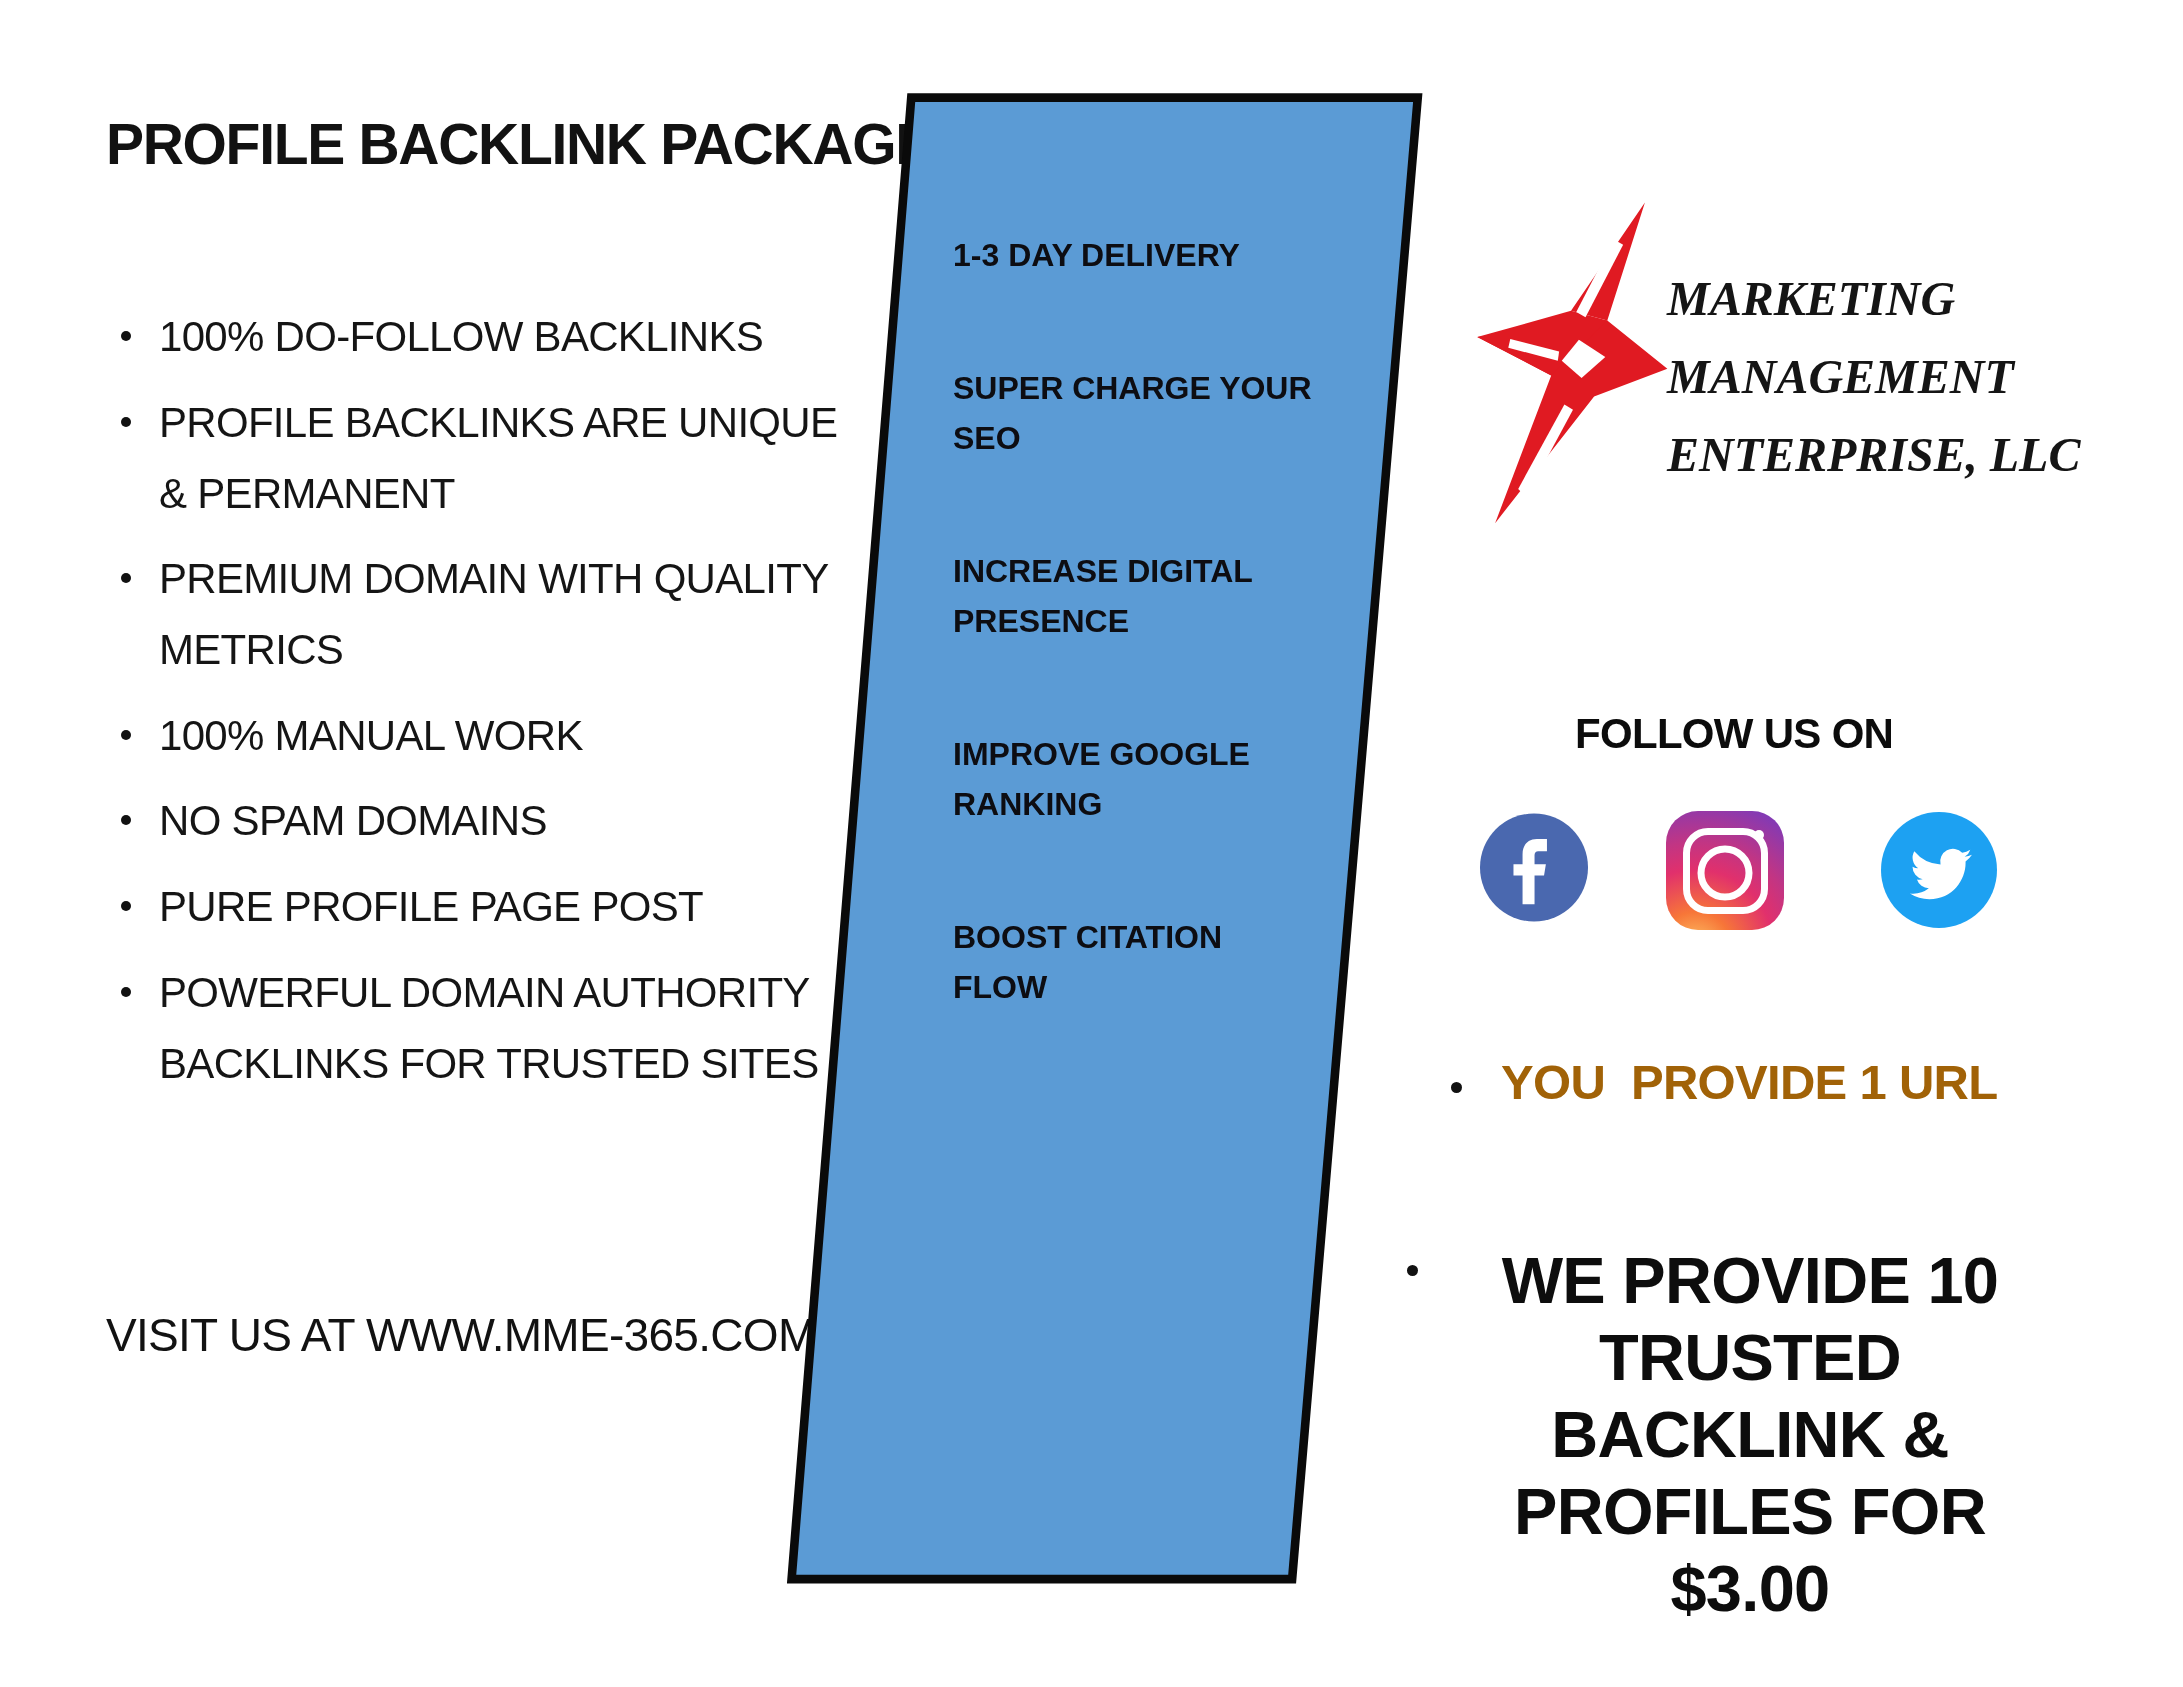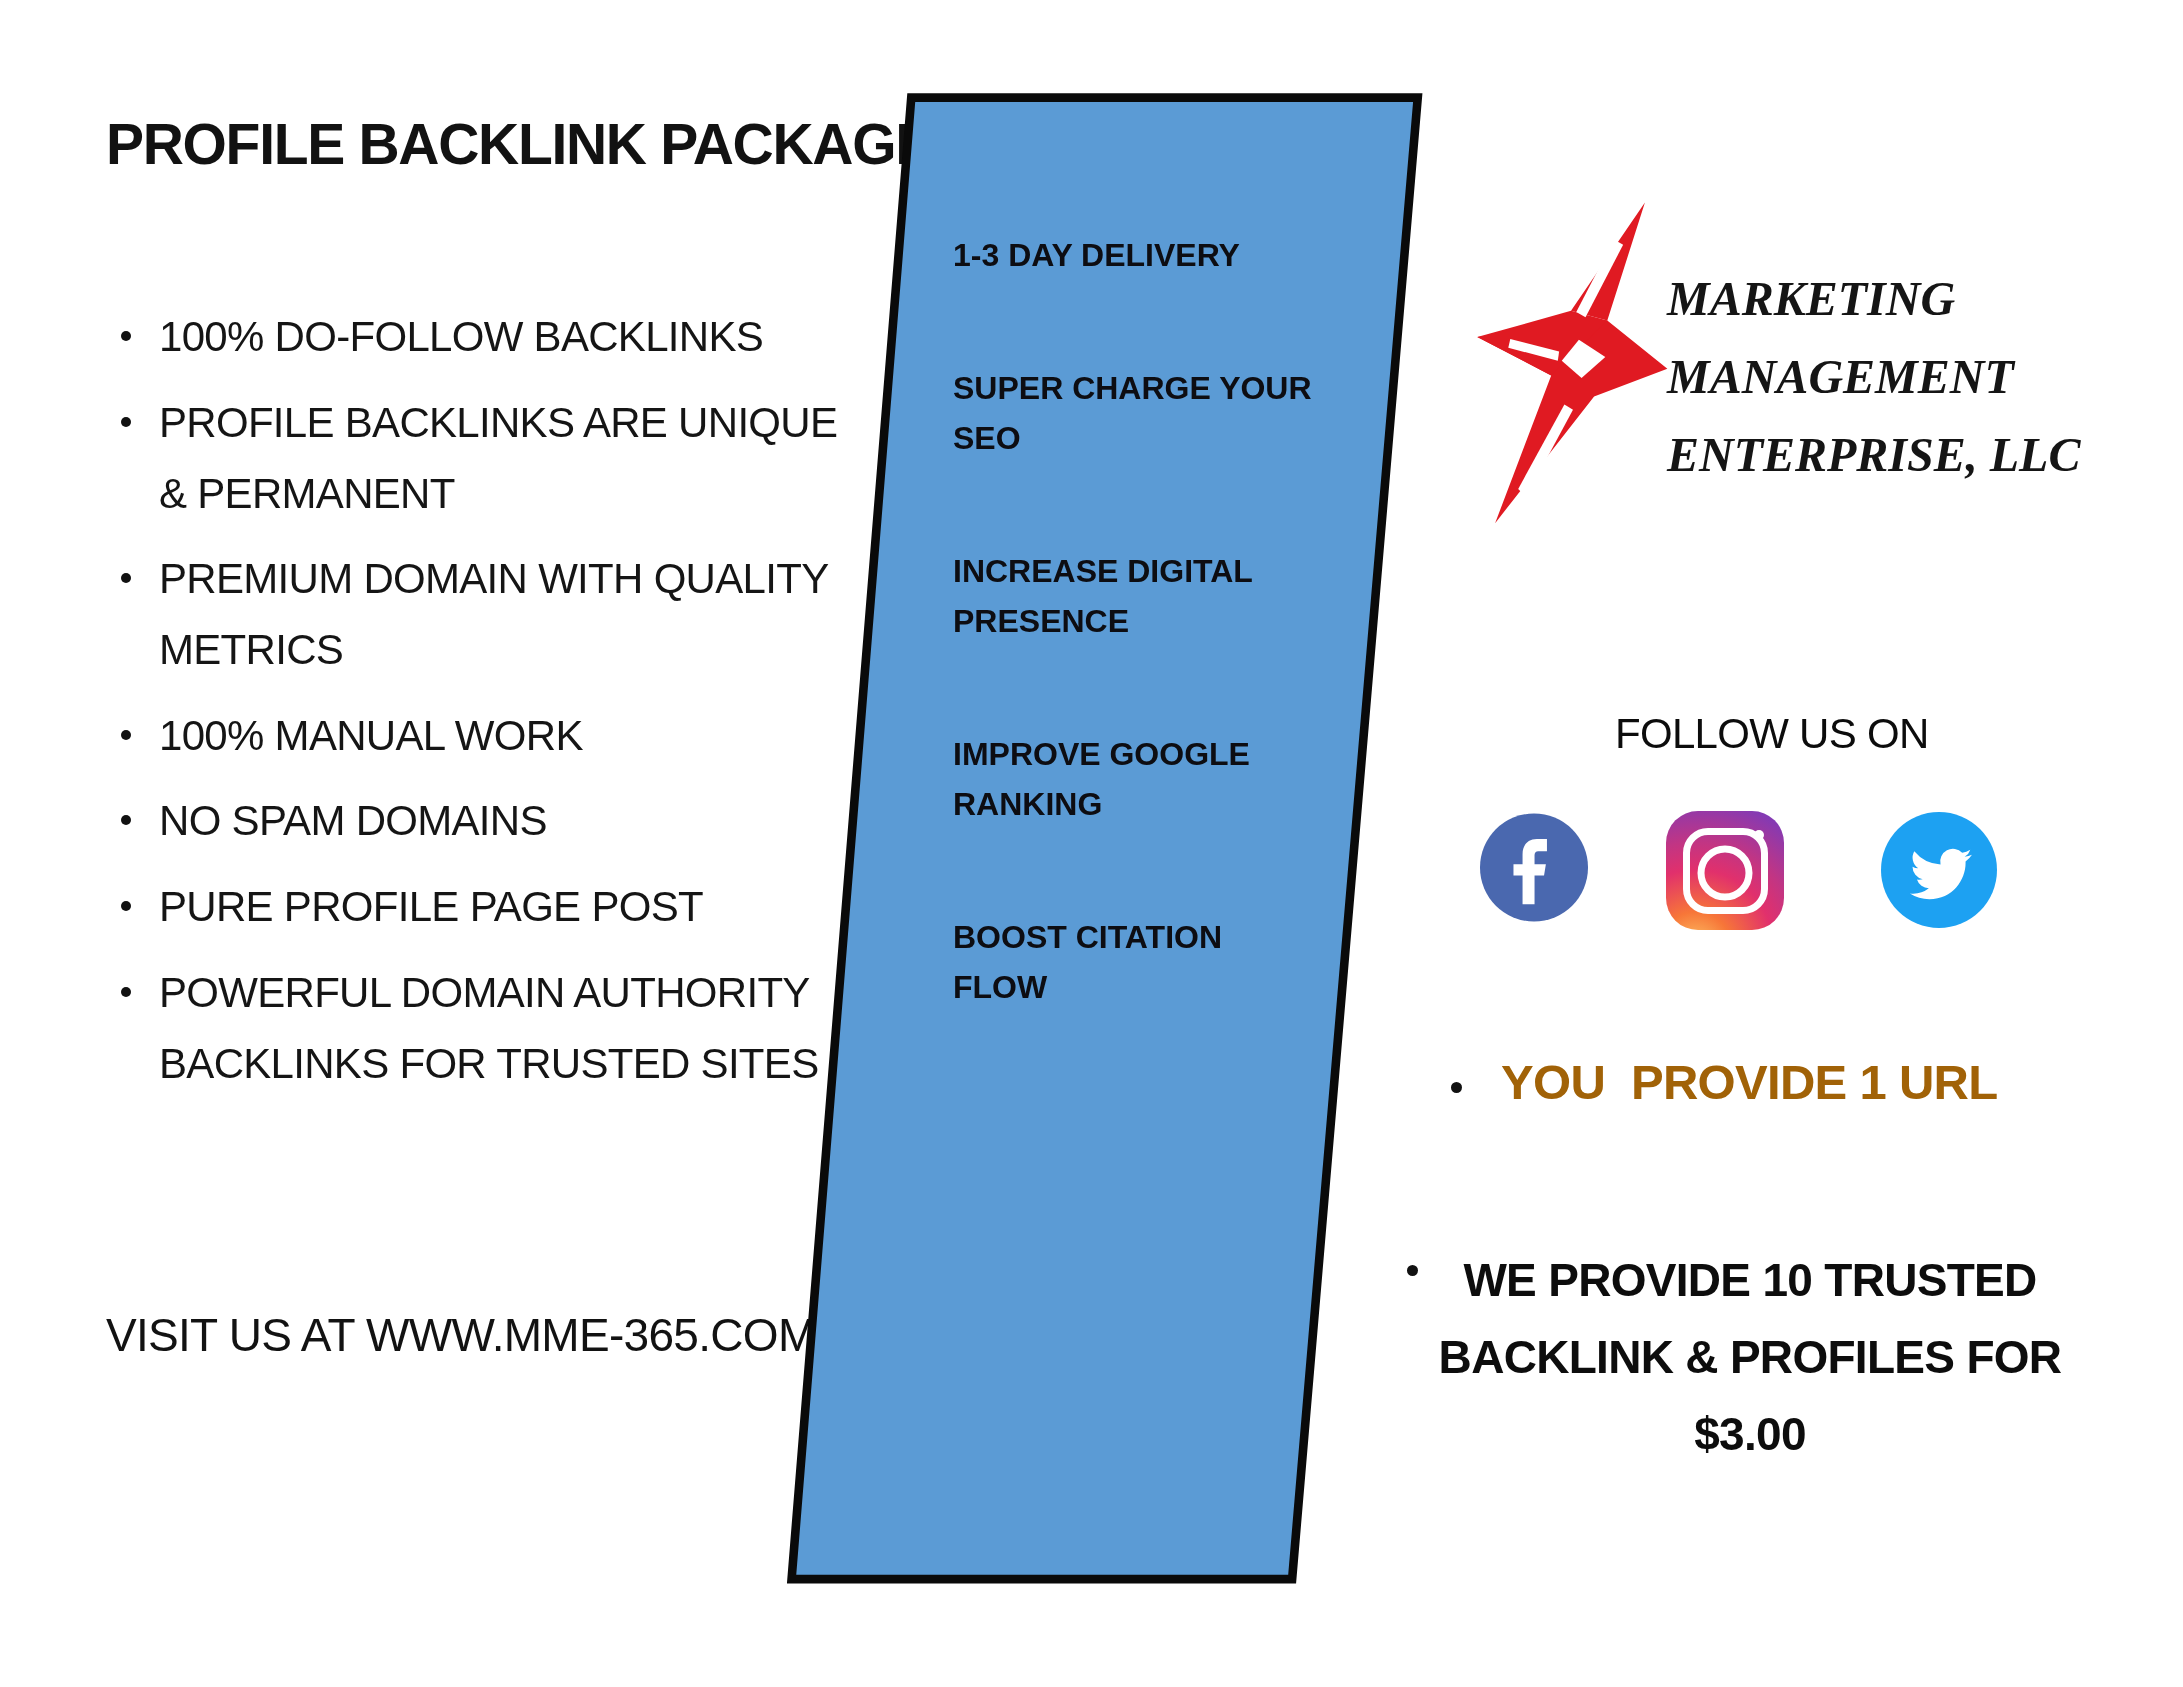--- a/index.html
+++ b/index.html
@@ -51,21 +51,21 @@
   .logo-text{
     position:absolute;left:1667px;top:260px;width:463px;
     font-family:"Liberation Serif", serif;font-style:italic;font-weight:700;
     font-size:48px;line-height:78px;color:#151515;
   }
   .logo-text div{white-space:pre;}
 
   
   .follow{
     position:absolute;left:1575px;top:710px;width:463px;
-    font-size:42px;font-weight:400;letter-spacing:-0.7px;color:#0c0c0c;margin-left:40px;
+    font-size:42px;font-weight:700;letter-spacing:-0.7px;color:#0c0c0c;
   }
 
   
   .icon-fb{position:absolute;left:1480px;top:812px;width:108px;height:111px;}
   .icon-tw{position:absolute;left:1881px;top:812px;width:116px;height:116px;}
   .icon-ig{
     position:absolute;left:1666px;top:811px;width:118px;height:119px;border-radius:32px;
     background:radial-gradient(circle at 25% 115%, #fdc868 0%, #f77638 22%, #e1306c 48%, #c13584 65%, #833ab4 92%);
   }
   .icon-ig .frame{position:absolute;inset:16.5px;border:7.3px solid #fff;border-radius:25px;}
@@ -76,21 +76,21 @@
   .icon-ig .dot{position:absolute;right:20.5px;top:19px;width:10px;height:10px;background:#fff;border-radius:50%;}
 
   
   .offer1{
     position:absolute;left:1501px;top:1054px;width:595px;
     font-size:49px;font-weight:700;letter-spacing:-0.7px;color:#a16207;white-space:pre;
   }
   .offer1-dot{position:absolute;left:1451px;top:1082px;width:11.2px;height:11.2px;border-radius:50%;background:#111;}
   .offer2{
     position:absolute;left:1416px;top:1242px;width:668px;
-    font-size:46px;font-weight:700;letter-spacing:-0.7px;color:#0d0d0d;
+    font-size:65px;font-weight:700;letter-spacing:-0.7px;color:#0d0d0d;
     line-height:77px;text-align:center;white-space:pre-line;
   }
   .offer2-dot{position:absolute;left:1407px;top:1265px;width:11.2px;height:11.2px;border-radius:50%;background:#111;}
 </style>
 </head>
 <body>
 
 <div id="canvas">
 
   <div class="title">PROFILE BACKLINK PACKAGE</div>

